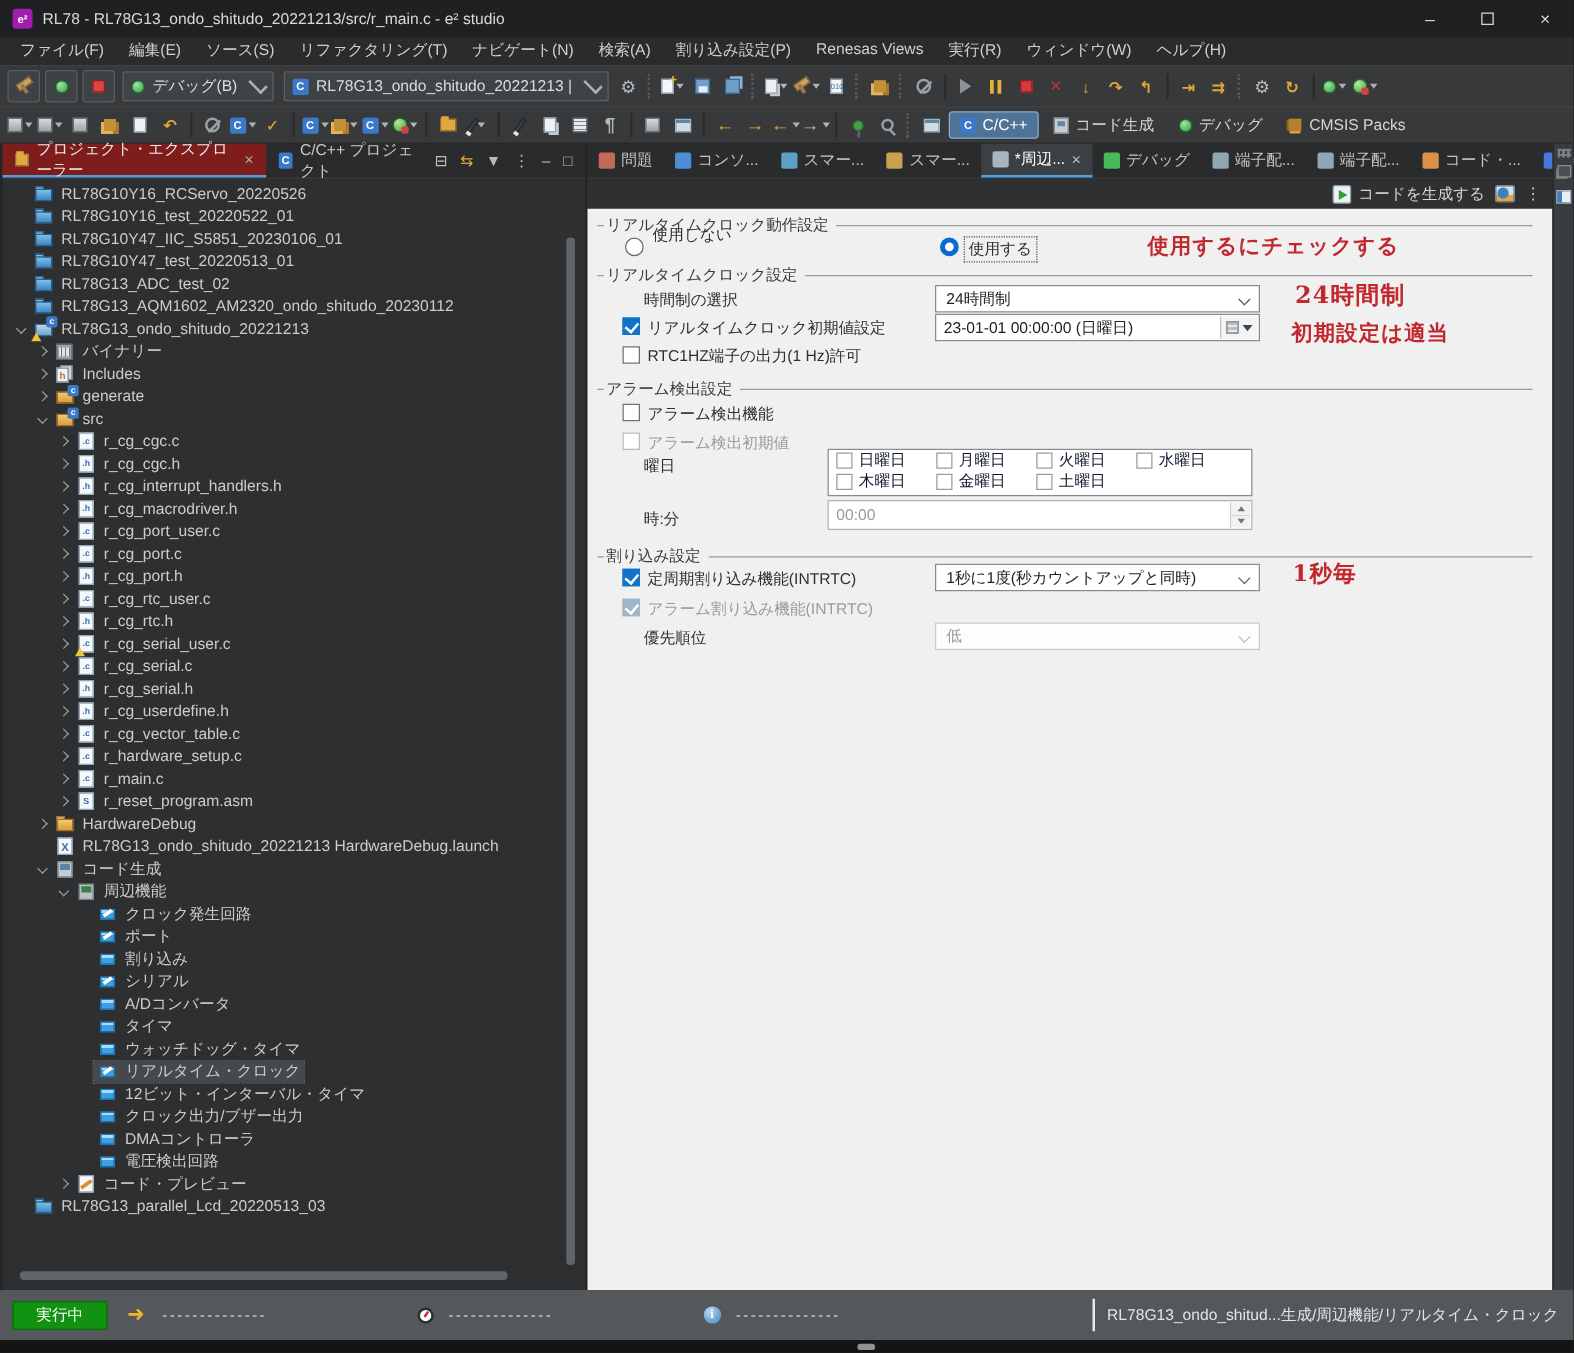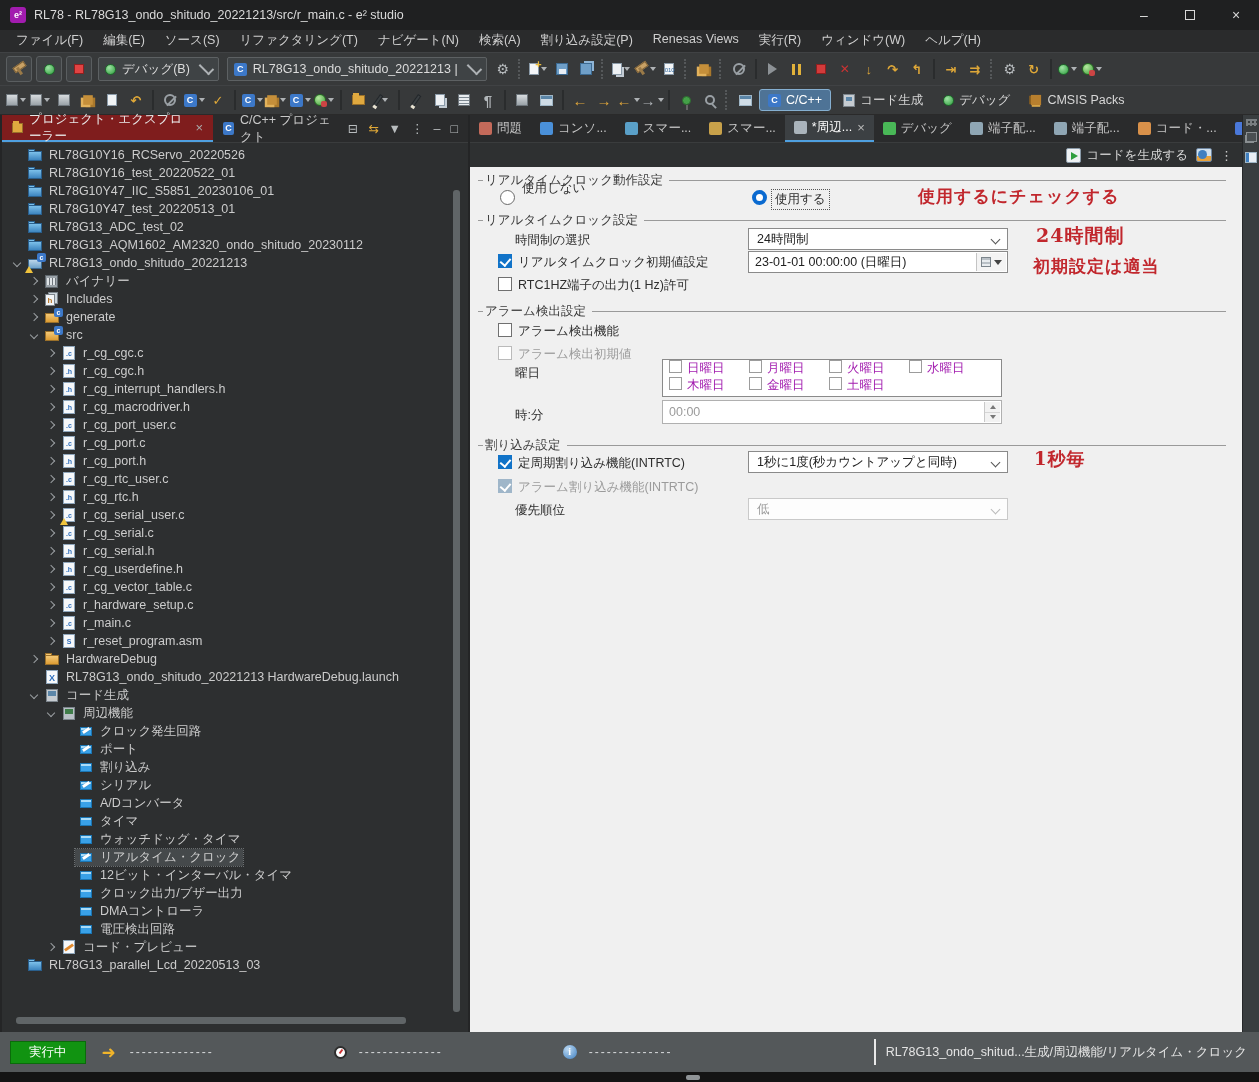--- a/index.html
+++ b/index.html
@@ -151,21 +151,21 @@
   .select{position:absolute;height:22px;background:#fff;border:1px solid #8a8a8a;display:flex;align-items:center;padding:0 8px;color:#222;}
   .select .sc{position:absolute;right:8px;top:7px;width:7px;height:7px;border-right:1.5px solid #555;border-bottom:1.5px solid #555;transform:rotate(45deg);}
   .select.dis{background:#fdfdfd;border-color:#c9c9c9;color:#9b9b9b;}
   .select.dis .sc{border-color:#bbb;}
   .datefield{position:absolute;height:22px;background:#fff;border:1px solid #8a8a8a;display:flex;align-items:center;padding:0 6px;color:#222;}
   .calbtn{position:absolute;right:1px;top:1px;bottom:1px;width:30px;border-left:1px solid #c4c4c4;display:flex;align-items:center;justify-content:center;gap:3px;background:#f4f4f4;}
   .calgrid{width:10px;height:10px;background:repeating-linear-gradient(#b9c0c6 0 2px,#e8ecef 2px 4px),#c6ccd1;border:1px solid #7c858c;}
   .caldd{width:0;height:0;border-left:4px solid transparent;border-right:4px solid transparent;border-top:5px solid #444;}
   .wkbox{position:absolute;border:1px solid #8a8a8a;background:#fff;}
   .wkrow{display:flex;height:17px;align-items:center;}
-  .wkitem{display:flex;align-items:flex-start;gap:5px;width:80px;padding-left:6px;color:#a21caf;}
+  .wkitem{display:flex;align-items:center;gap:5px;width:80px;padding-left:6px;color:#0f172a;}
   .wkcb{width:13px;height:13px;background:#fff;border:1px solid #9c9c9c;flex:0 0 13px;}
   .timefield{position:absolute;height:24px;background:#fff;border:1px solid #b0b0b0;display:flex;align-items:center;padding:0 6px;color:#9b9b9b;}
   .spin{position:absolute;right:1px;top:1px;bottom:1px;width:16px;display:flex;flex-direction:column;border-left:1px solid #c9c9c9;}
   .spin div{flex:1;background:#f2f2f2;border-bottom:1px solid #d5d5d5;display:flex;align-items:center;justify-content:center;}
   .spin div:last-child{border-bottom:none;}
   .spin .ar{width:0;height:0;border-left:3px solid transparent;border-right:3px solid transparent;}
   .spin .up{border-bottom:4px solid #777;}
   .spin .dn{border-top:4px solid #777;}
   
   .rightbar{position:absolute;right:0;top:0;width:17px;height:917px;background:#393d3f;border-left:1px solid #252729;}

